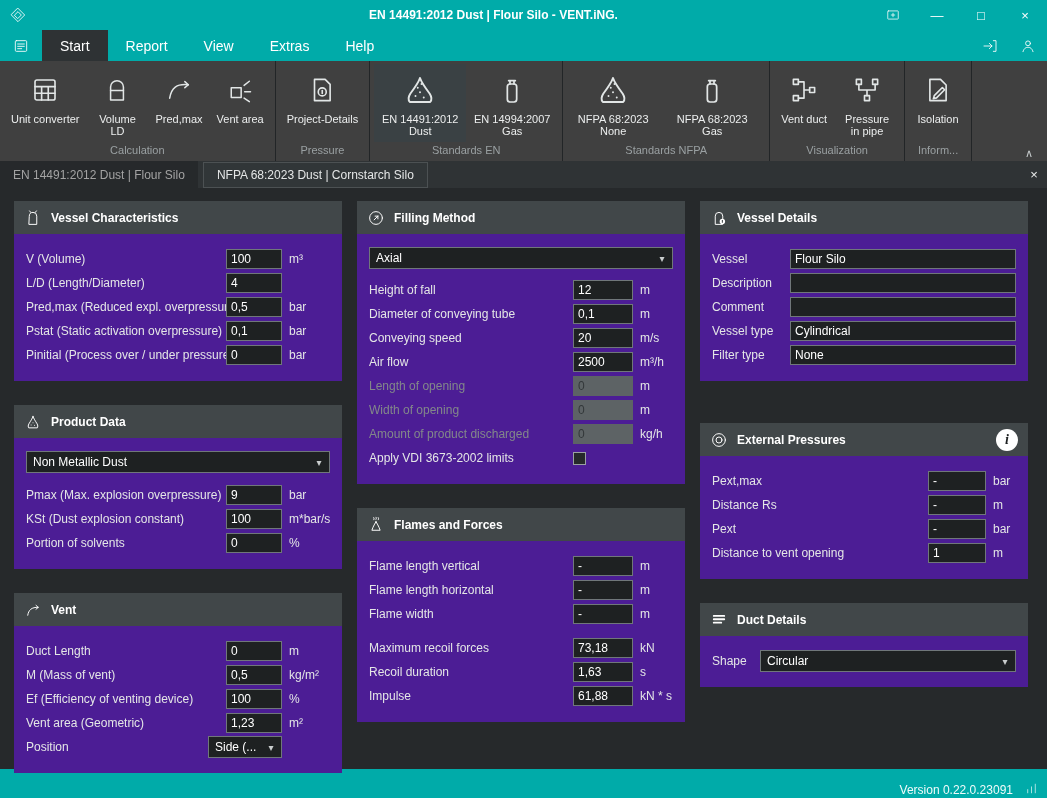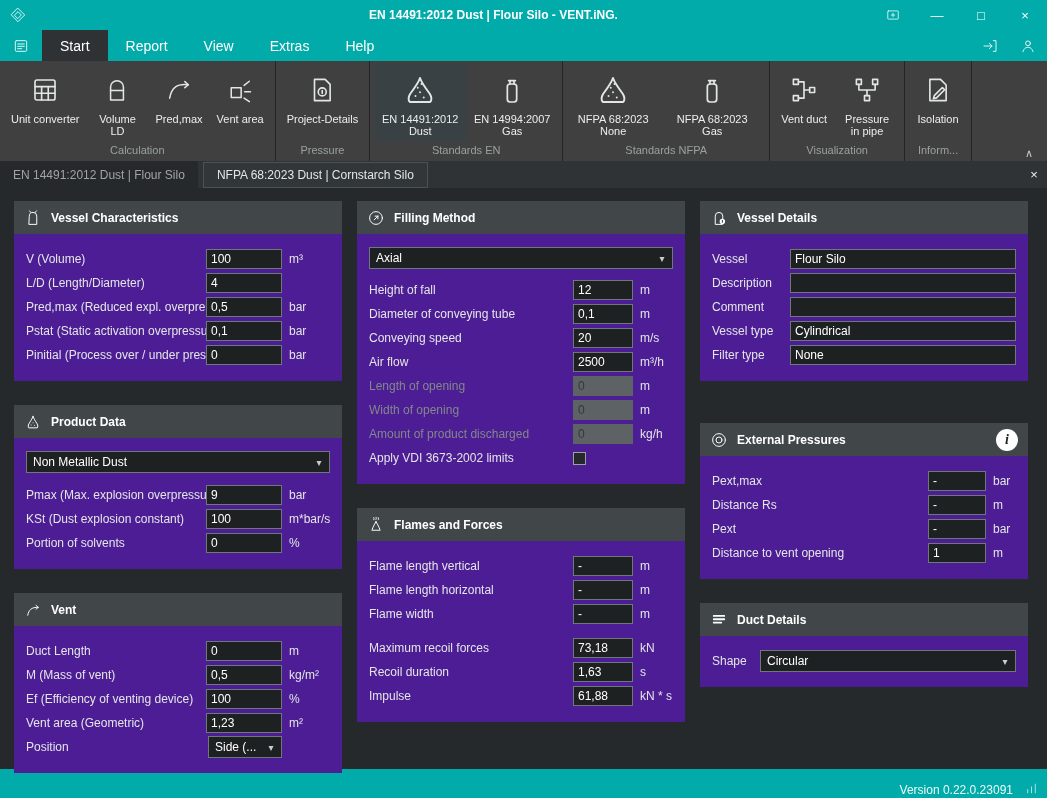--- a/index.html
+++ b/index.html
@@ -43,21 +43,21 @@
   
   .content{height:581px;display:flex;gap:15px;padding:13px 14px 0}
   .col{width:328px}
   .panel{background:#4c1d95;margin-bottom:24px}
   .panel:last-child{margin-bottom:0}
   .phead{height:33px;background:#414749;display:flex;align-items:center;gap:9px;padding:0 10px;color:#fff;font-weight:700;font-size:12px}
   .hico{display:flex;color:#fff}
   .pbody{padding:13px 12px 14px}
   .row{display:flex;align-items:center;height:24px}
   .lbl{flex:1;color:#e4e6e6;padding-right:4px;white-space:nowrap;overflow:hidden}
-  .inp{width:76px;height:20px;background:#1e2122;border:1px solid #70777a;color:#fff;font:inherit;font-size:12px;padding:0 4px}
+  .inp{width:56px;height:20px;background:#1e2122;border:1px solid #70777a;color:#fff;font:inherit;font-size:12px;padding:0 4px}
   .unit{width:48px;padding-left:7px;color:#e4e6e6;white-space:nowrap}
   .row.dis .lbl{color:#83888a}
   .inp.dis{background:#5d6365;border-color:#5d6365;color:#33383a}
   .dd{height:22px;background:#1e2122;border:1px solid #70777a;display:flex;align-items:center;padding:0 2px 0 6px;color:#fff}
   .ddv{flex:1;white-space:nowrap;overflow:hidden}
   .ddc{width:16px;text-align:center;color:#c9cdce;font-size:10px}
   .cbx{display:inline-block;width:13px;height:13px;border:1px solid #9aa0a2;background:#26292b;vertical-align:middle}
 
   .c2 .inp{width:60px}
   .c2 .unit{width:40px}

